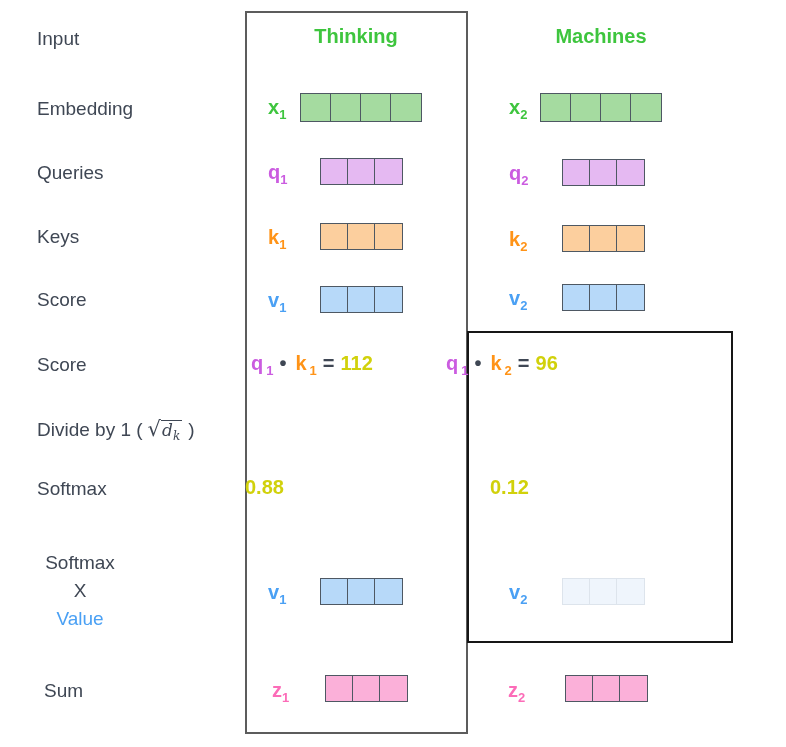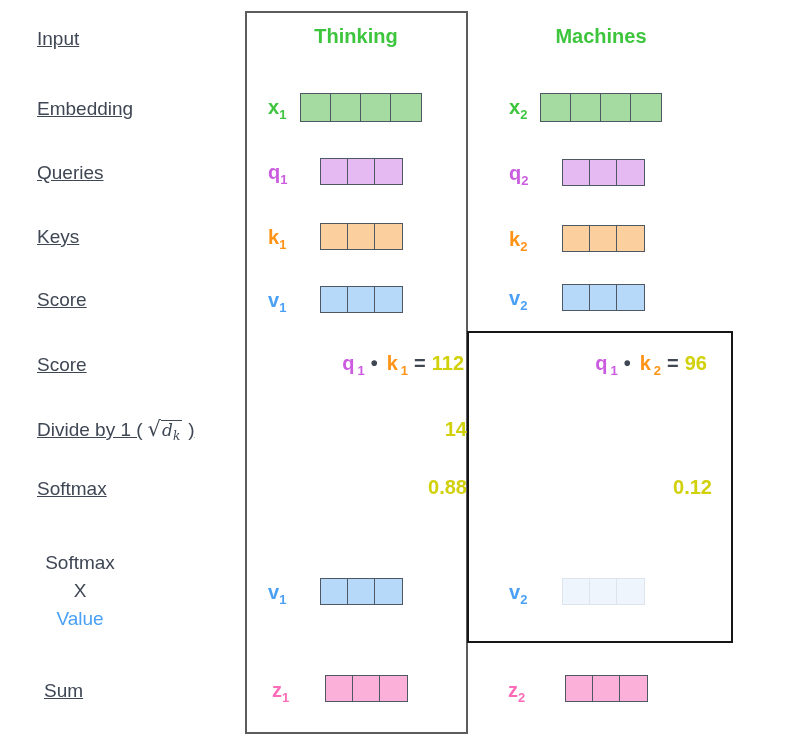--- a/index.html
+++ b/index.html
@@ -13,21 +13,20 @@
     overflow: hidden;
   }
   
   .rowlabel {
     position: absolute;
     left: 37px;
     font-size: 19px;
     line-height: 23px;
     color: var(--text-dark);
     white-space: nowrap;
-    text-decoration: underline;
   }
   .math {
     font-family: "DejaVu Serif", serif;
     display: inline-block;
     margin-left: 5px;
   }
   .math .radical { font-size: 21px; font-style: normal; }
   .math .radicand {
     display: inline-block;
     border-top: 1.4px solid var(--text-dark);
@@ -79,25 +78,24 @@
     border: 1.5px solid;
   }
   .cell { border-right: 1.5px solid; }
   .cell:last-child { border-right: none; }
   .cells-lg .cell { width: 30px; height: 27px; }
   .cells-sm .cell { width: 27px; height: 25px; }
 
   
   .score-line, .num-line {
     position: absolute;
-    text-align: right;
+    text-align: left;
     font-size: 20px;
     font-weight: bold;
     white-space: nowrap;
-    padding-left: 40px;
   }
   .score-line span { margin: 0 3px; }
   .score-line sub { font-size: 13px; font-weight: bold; }
   .c-q { color: var(--purple-label); }
   .c-k { color: var(--orange-label); }
   .c-dark { color: var(--text-dark); }
   .c-val { color: var(--yellow-value); }
   .num-line { color: var(--yellow-value); }
 
   
@@ -199,25 +197,24 @@
   <div class="vcells cells-sm" style="left: 562px; top: 284px; border-color: rgb(78, 88, 99);">
       <div class="cell" style="background: rgb(183, 217, 249); border-color: rgb(78, 88, 99);"></div>
       <div class="cell" style="background: rgb(183, 217, 249); border-color: rgb(78, 88, 99);"></div>
       <div class="cell" style="background: rgb(183, 217, 249); border-color: rgb(78, 88, 99);"></div>
     </div>
 
   <div class="score-line" style="left:245px;top:352px;width:222px">
     <span class="c-q"><span>q</span><sub>1</sub></span><span class="c-dark">•</span><span class="c-k"><span>k</span><sub>1</sub></span><span class="c-dark">=</span><span class="c-val">112</span>
   </div>
 
-  <div class="score-line" style="left:488px;top:352px;width:222px">
+  <div class="score-line" style="left:440px;top:352px;width:222px">
     <span class="c-q"><span>q</span><sub>1</sub></span><span class="c-dark">•</span><span class="c-k"><span>k</span><sub>2</sub></span><span class="c-dark">=</span><span class="c-val">96</span>
   </div>
 
-  <div class="num-line" style="left:245px;top:418px;width:222px">14</div>
 
   <div class="num-line" style="left:245px;top:476px;width:222px">0.88</div>
   <div class="num-line" style="left:490px;top:476px;width:222px">0.12</div>
 
   <div class="vlabel" style="left: 268px; top: 580px; color: rgb(74, 160, 244);"><span>v</span><sub>1</sub></div>
   <div class="vcells cells-sm" style="left: 320px; top: 578px; border-color: rgb(78, 88, 99);">
       <div class="cell" style="background: rgb(183, 217, 249); border-color: rgb(78, 88, 99);"></div>
       <div class="cell" style="background: rgb(183, 217, 249); border-color: rgb(78, 88, 99);"></div>
       <div class="cell" style="background: rgb(183, 217, 249); border-color: rgb(78, 88, 99);"></div>
     </div>

